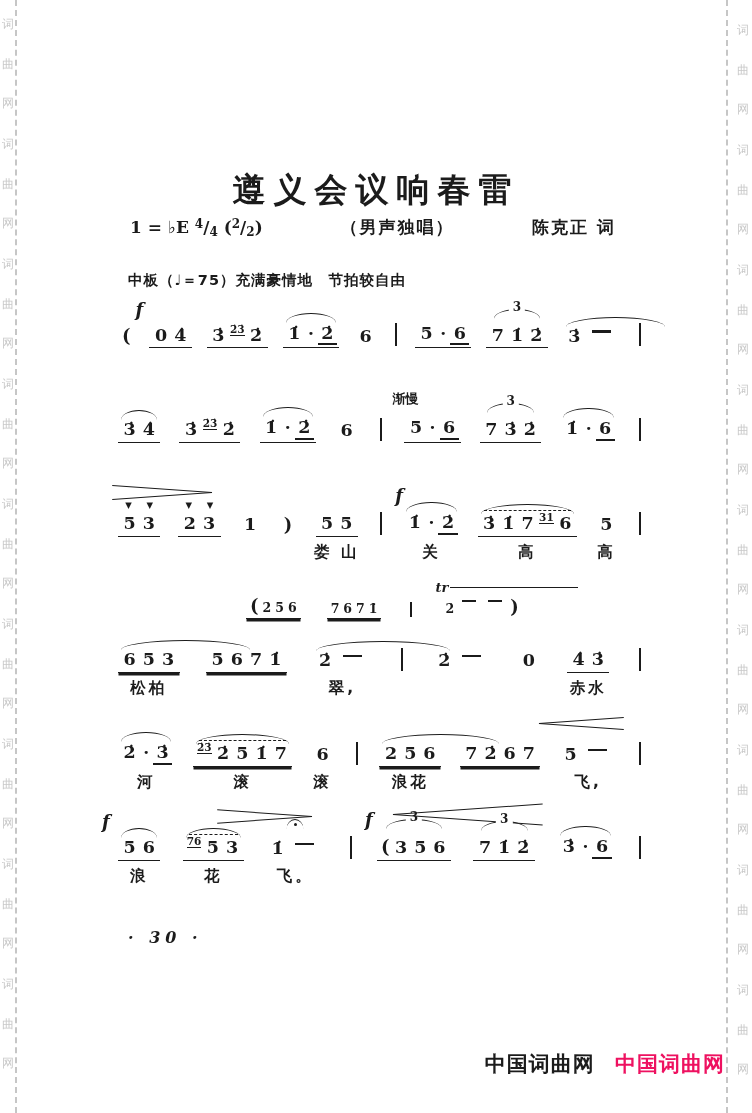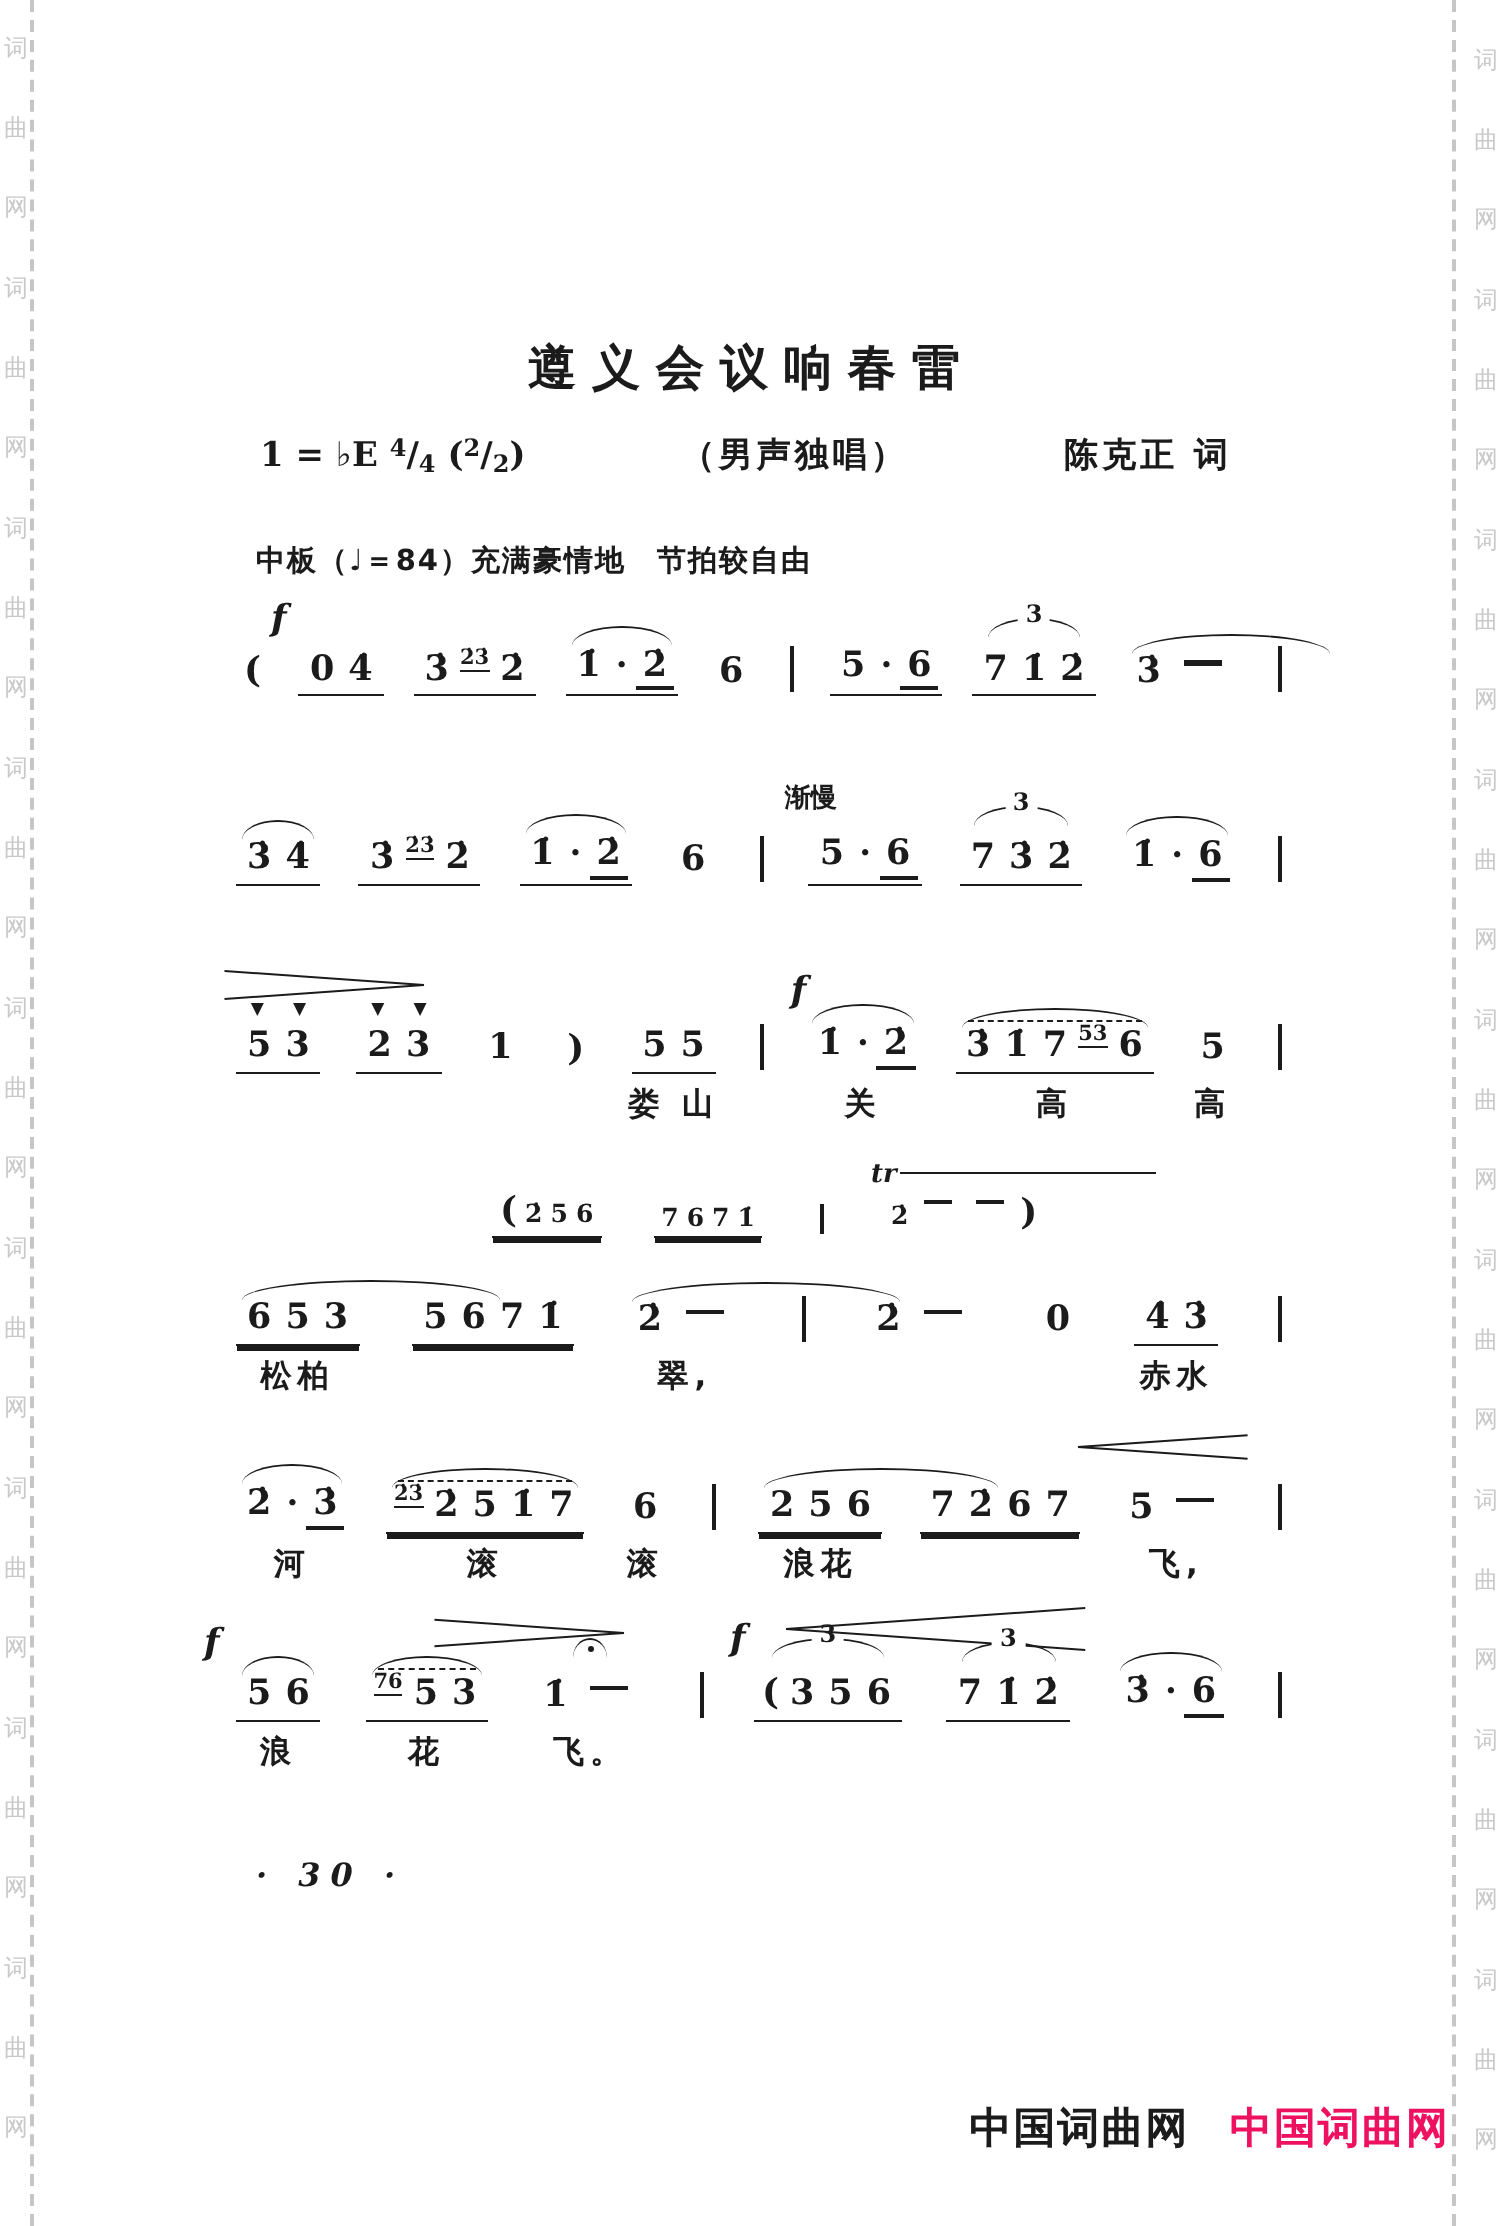--- a/index.html
+++ b/index.html
@@ -7,21 +7,21 @@
         font-family:"DejaVu Serif", serif;color:#1b1b1b;}
   
   .wm{position:absolute;top:8px;bottom:0;width:15px;color:#c9c9c9;font-size:12px;
       writing-mode:vertical-rl;text-orientation:upright;letter-spacing:13px;
       font-family:"DejaVu Sans", sans-serif;overflow:hidden;}
   .wm-left{left:1px;} .wm-right{right:1px;top:14px;}
   .vline{position:absolute;top:0;bottom:0;width:0;border-left:2px dashed #c6c6c6;}
   .vline-left{left:15px;} .vline-right{right:24px;}
   
   .title{position:absolute;top:168px;left:0;right:0;text-align:center;
-         font-size:24px;font-weight:700;letter-spacing:8px;}
+         font-size:33px;font-weight:700;letter-spacing:8px;}
   .meta{position:absolute;top:216px;left:130px;right:136px;display:flex;
         justify-content:space-between;align-items:baseline;font-size:17px;font-weight:700;}
   .keysig .flat{font-family:"DejaVu Sans",sans-serif;}
   .frac sup{font-size:12px;vertical-align:5px;} .frac sub{font-size:12px;vertical-align:-3px;}
   .meta .cjk{font-family:"DejaVu Sans",sans-serif;letter-spacing:2px;margin-left:12px;}
   .tempo{position:absolute;top:271px;left:128px;font-size:14.5px;font-weight:700;
          font-family:"DejaVu Sans",sans-serif;letter-spacing:1px;}
   
   #systems{position:absolute;left:118px;top:296px;width:526px;}
   .system{margin-bottom:13px;}
@@ -89,21 +89,21 @@
   <div class="title">遵义会议响春雷</div>
 
   <div class="meta">
     <span class="keysig"><span>1 = </span><span class="flat">♭</span><span>E </span><span class="frac"><sup>4</sup>/<sub>4</sub></span>
       <span class="frac"><span>(</span><sup>2</sup>/<sub>2</sub><span>)</span></span>
     </span>
     <span class="cjk">（男声独唱）</span>
     <span class="cjk">陈克正 词</span>
   </div>
 
-  <div class="tempo">中板（♩＝84）充满豪情地　节拍较自由</div>
+  <div class="tempo">中板（♩＝75）充满豪情地　节拍较自由</div>
 
   <div id="systems">
       <div class="system">
         <div class="note-row">
           <div class="grp">
             <div class="notes">
               <span class="paren">(</span>
             </div>
             <div class="lyric"></div>
           </div>
@@ -316,21 +316,21 @@
             </div>
             <div class="lyric">关</div>
           </div>
           <div class="grp">
             <div class="slur"></div>
             <div class="dslur"></div>
             <div class="notes b1">
               <span class="d">3̇</span>
               <span class="d">1̇</span>
               <span class="d">7</span>
-              <span class="grace">53</span>
+              <span class="grace">31</span>
               <span class="d">6</span>
             </div>
             <div class="lyric">高</div>
           </div>
           <div class="grp">
             <div class="notes">
               <span class="d">5</span>
             </div>
             <div class="lyric">高</div>
           </div>

